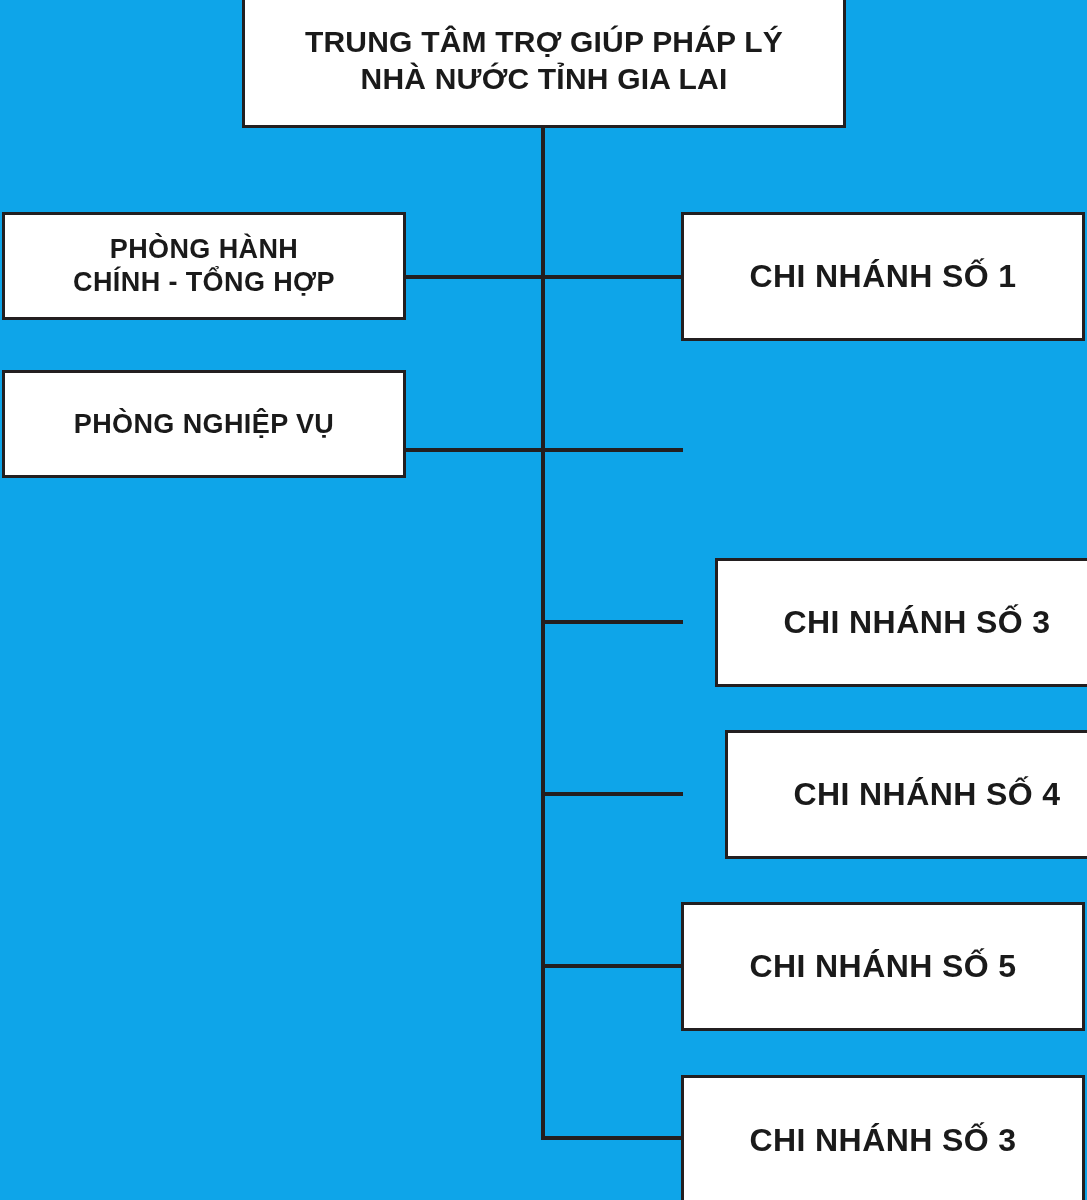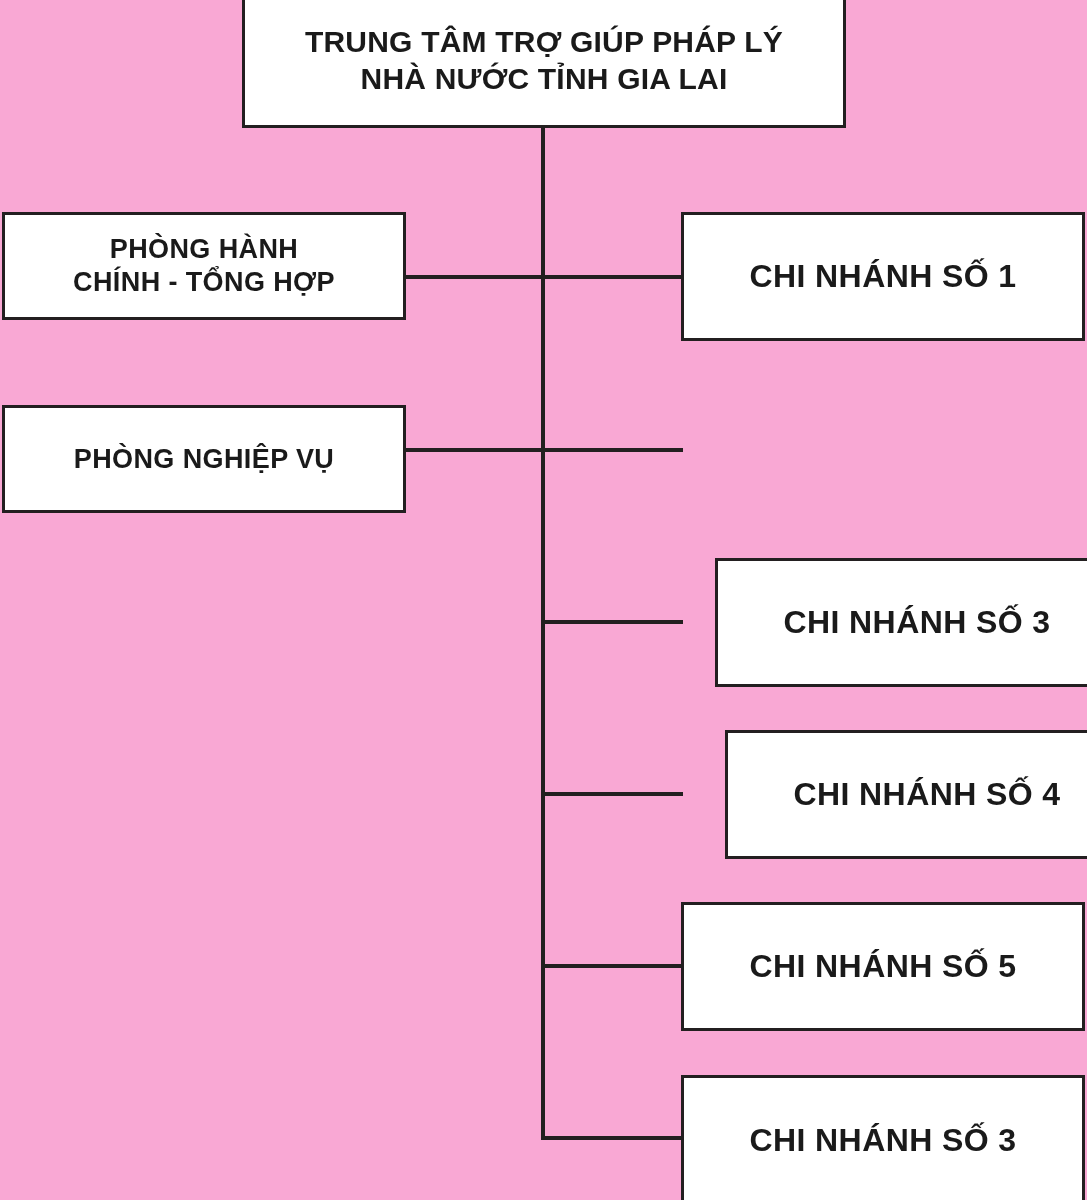--- a/index.html
+++ b/index.html
@@ -8,21 +8,21 @@
     padding: 0;
     background: #ffffff;
   }
   body {
     font-family: "Liberation Sans", sans-serif;
   }
   #chart-root {
     position: relative;
     width: 1087px;
     height: 1200px;
-    background: #f9a8d4;
+    background: #0ea5e9;
     overflow: hidden;
   }
   .node-box {
     position: absolute;
     box-sizing: border-box;
     border: 3px solid #231f20;
     background: #ffffff;
     display: flex;
     align-items: center;
     justify-content: center;
@@ -48,21 +48,21 @@
     font-size: 30px;
     letter-spacing: 0.2px;
   }
   
   .node-left {
     left: 2px;
     width: 404px;
     height: 108px;
   }
   .node-left-1 { top: 212px; }
-  .node-left-2 { top: 405px; align-items: center; }
+  .node-left-2 { top: 370px; align-items: center; }
   .node-left .node-label { font-size: 27px; }
   
   .node-right {
     left: 681px;
     width: 404px;
     height: 129px;
   }
   .node-right .node-label { font-size: 32px; }
   .node-right-1 { top: 212px; }
   .node-right-2 { top: 385px; }

